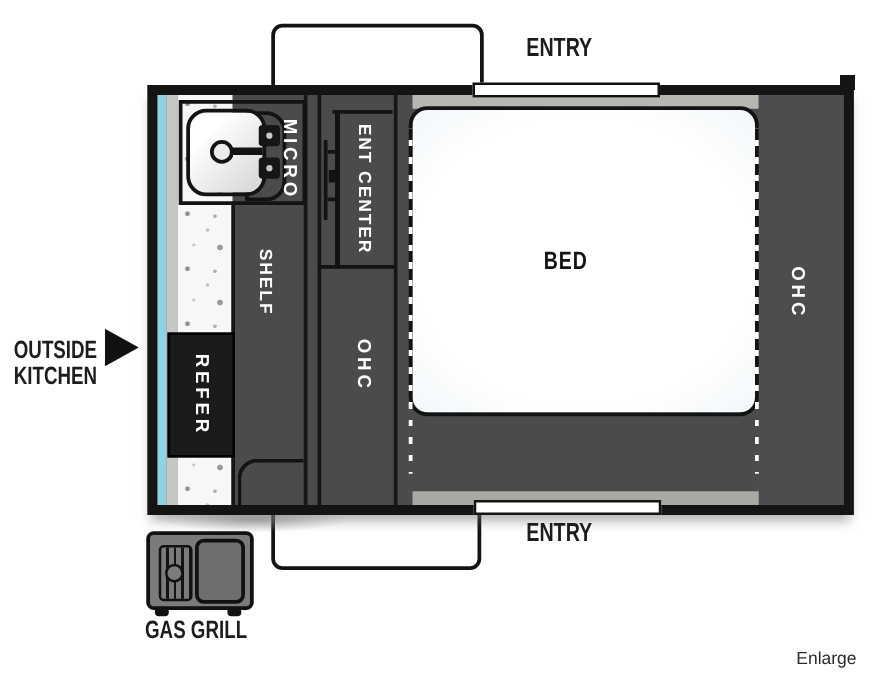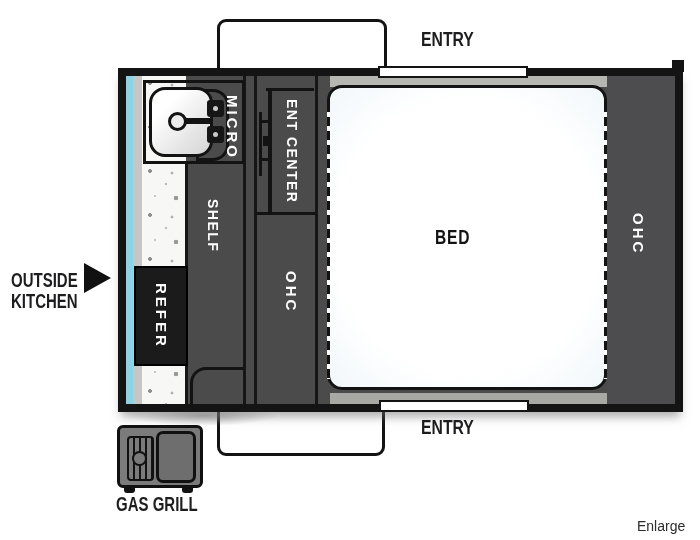--- a/index.html
+++ b/index.html
@@ -64,21 +64,21 @@
 
   
   .tv-topline{left:266px;top:88px;width:48px;height:3px;background:#131313;z-index:3;}
   .tv-line{left:268px;top:88px;width:4px;height:125px;background:#131313;z-index:3;}
   .tv-bracket{left:259px;top:112px;width:3px;height:64px;background:#131313;z-index:3;}
   .tv-nub{width:7px;height:3px;background:#131313;z-index:3;}
   .tv-box{left:263px;top:136px;width:6px;height:10px;background:#131313;z-index:3;}
 
   
   .bed{
-    left:327px;top:85px;width:280px;height:305px;z-index:3;
+    left:327px;top:85px;width:280px;height:248px;z-index:3;
     border:3px solid #131313;border-radius:15px;
     background:radial-gradient(ellipse 115% 110% at 50% 50%,#ffffff 42%,#eef5f9 68%,#d5e6ef 100%);
     display:flex;align-items:center;justify-content:center;
   }
   .bed-dash{width:3px;height:276px;top:103px;z-index:4;
     background:repeating-linear-gradient(180deg,rgba(0,0,0,0) 0 9px,#ffffff 9px 14px);}
   .ohc-col{left:607px;top:76px;width:68px;height:328px;background:#4d4d4f;z-index:2;}
 
   
   .door-slab{background:#ffffff;border:2px solid #131313;z-index:3;}

